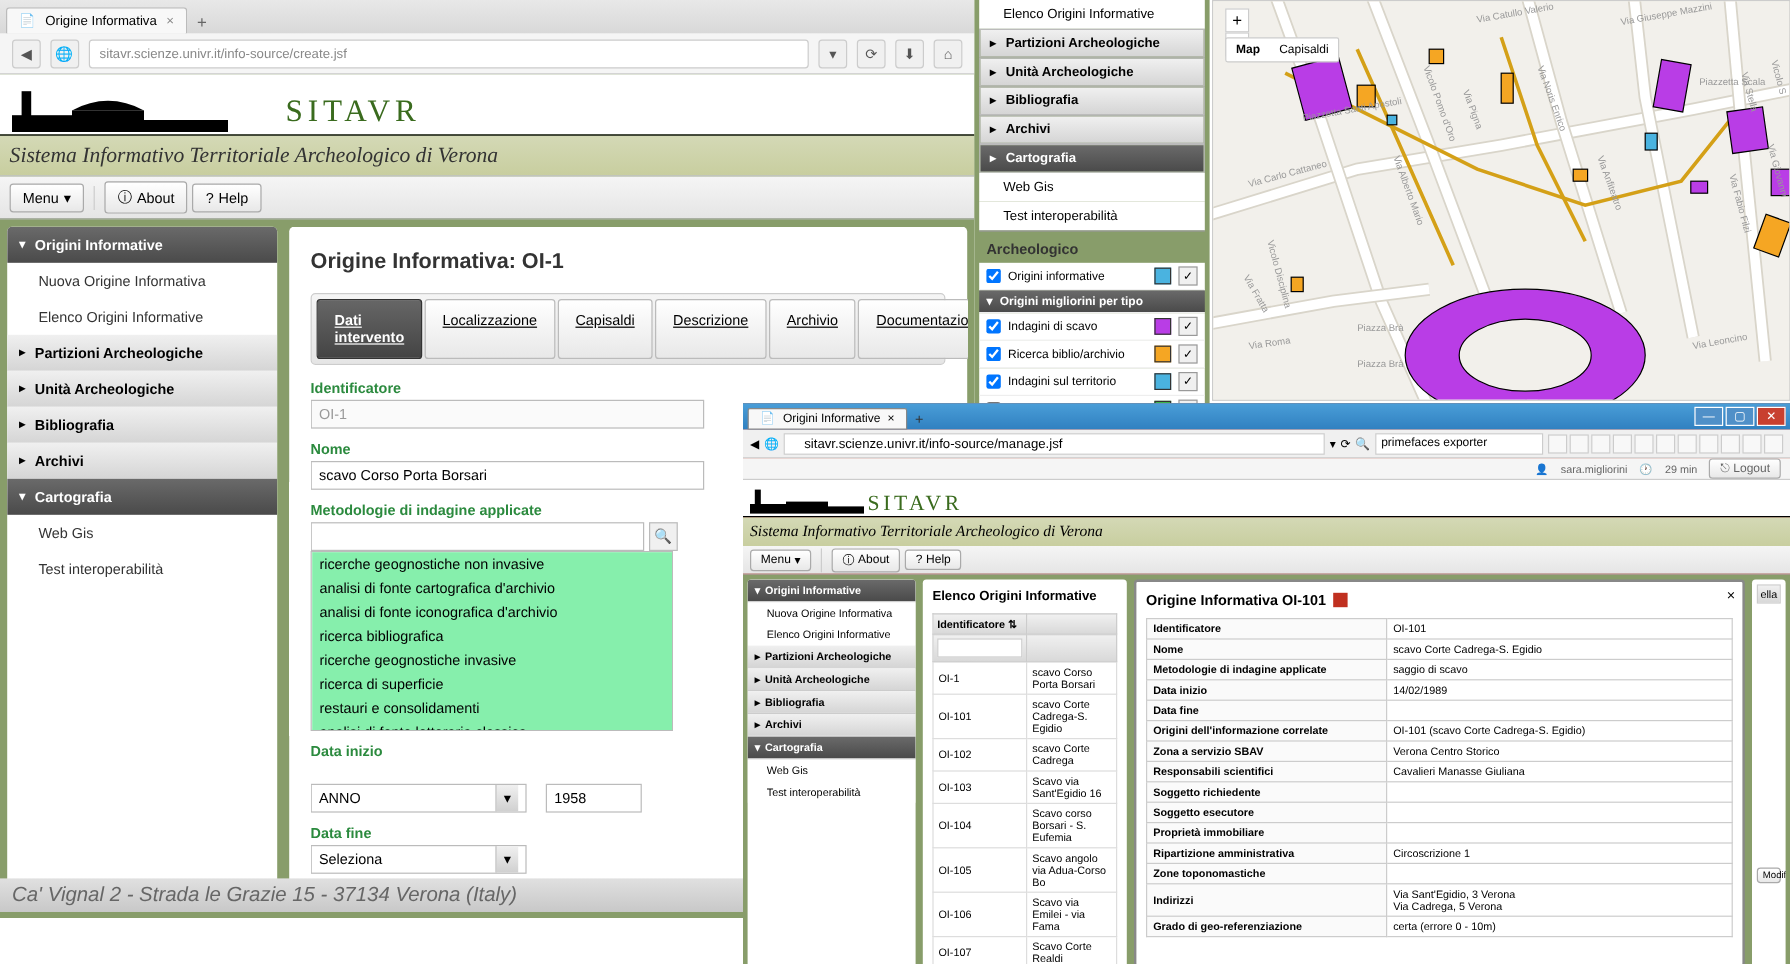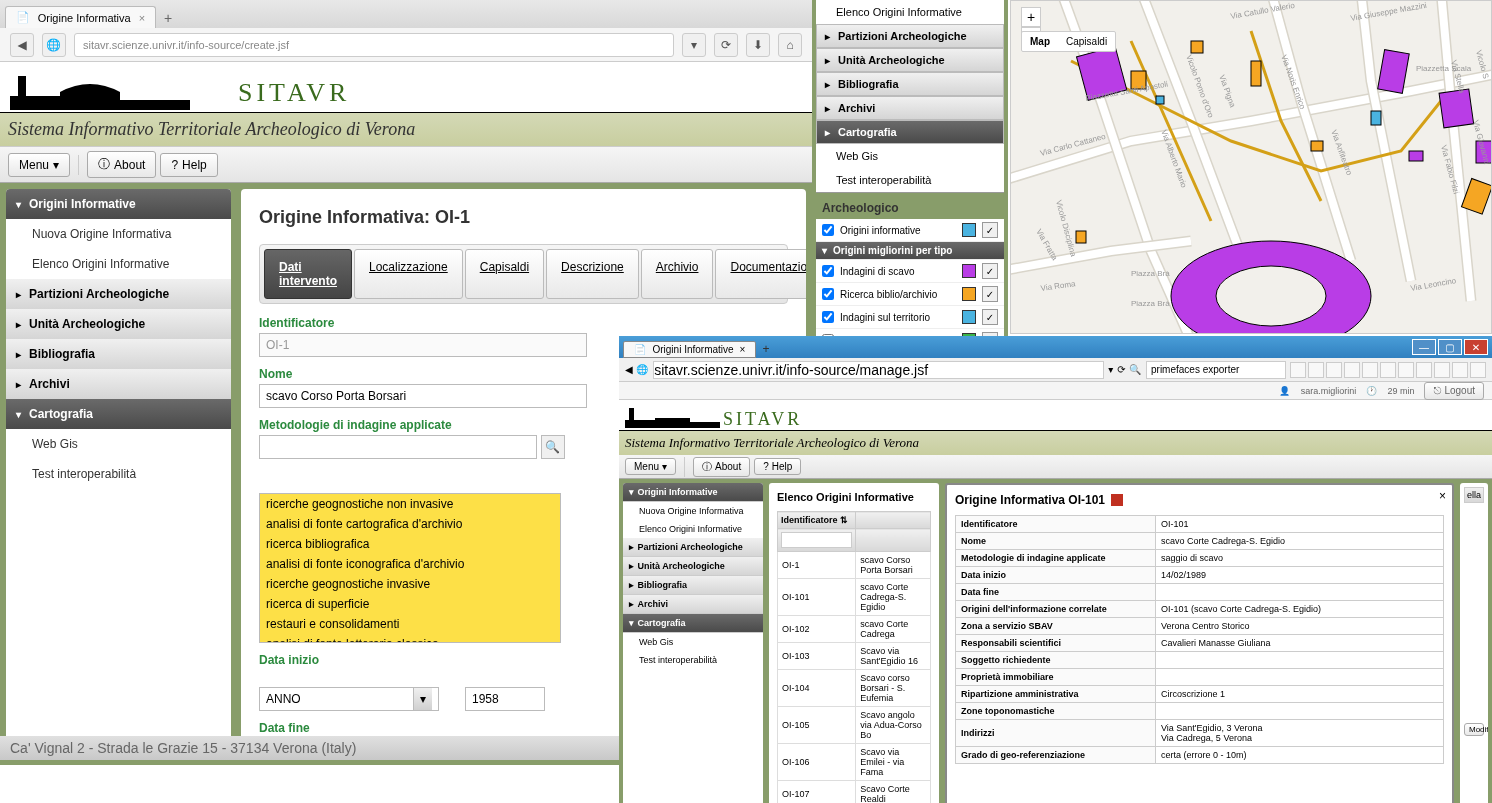--- a/index.html
+++ b/index.html
@@ -34,29 +34,29 @@
 .content { flex: 1; background: #fff; border-radius: 4px; padding: 18px; overflow: auto; }
 .content-title { font-size: 18px; font-weight: bold; color: #333; margin-bottom: 16px; }
 .tabs-row { display: flex; gap: 2px; background: linear-gradient(#f5f5f5, #e5e5e5); border: 1px solid #ccc; border-radius: 4px; padding: 4px; }
 .tab { padding: 10px 14px; border: 1px solid #bbb; border-radius: 3px; background: linear-gradient(#fff, #e8e8e8); font-size: 12px; cursor: pointer; text-decoration: underline; }
 .tab.active { background: linear-gradient(#666, #444); color: #fff; border-color: #333; font-weight: bold; }
 
 .form-section { margin-top: 12px; }
 .field-label { color: #2b8a3e; font-weight: bold; font-size: 12px; margin-bottom: 3px; margin-top: 10px; }
 .field-input { width: 100%; height: 24px; border: 1px solid #bbb; padding: 0 6px; font-size: 12px; background: #fff; }
 .field-input.half { width: 328px; }
-.dropdown-box { border: 1px solid #bbb; width: 302px; background: #fde047; max-height: 150px; overflow-y: auto; margin-top: 34px; }
+.dropdown-box { border: 1px solid #bbb; width: 302px; background: #86efac; max-height: 150px; overflow-y: auto; }
 .dropdown-item { padding: 3px 6px; font-size: 12px; cursor: pointer; }
 .search-row { display: flex; gap: 4px; }
 .search-btn { width: 24px; height: 24px; border: 1px solid #bbb; background: #f0f0f0; display: flex; align-items: center; justify-content: center; }
-.date-row { display: flex; gap: 26px; margin-top: 20px; }
+.date-row { display: flex; gap: 16px; margin-top: 20px; }
 .select-box { width: 180px; height: 24px; border: 1px solid #bbb; background: #fff; display: flex; align-items: center; justify-content: space-between; padding: 0 6px; }
 .select-arrow { background: linear-gradient(#f0f0f0, #d0d0d0); border-left: 1px solid #bbb; padding: 0 6px; height: 100%; display: flex; align-items: center; }
 
-.footer1 { position: absolute; bottom: 0; left: 0; width: 100%; background: linear-gradient(#e0e0e0, #c8c8c8); padding: 4px 10px; font-size: 14px; color: #666; }
+.footer1 { position: absolute; bottom: 0; left: 0; width: 100%; background: linear-gradient(#e0e0e0, #c8c8c8); padding: 4px 10px; font-size: 17px; color: #666; font-style: italic; }
 
 
 .window2 { position: absolute; left: 812px; top: 0; width: 196px; height: 336px; background: #889d6a; padding: 0 4px; }
 .w2-header { background: linear-gradient(#f0f0f0, #d5d5d5); border: 1px solid #bbb; padding: 5px 8px; font-weight: bold; font-size: 11px; display: flex; align-items: center; }
 .w2-header.dark { background: linear-gradient(#6a6a6a, #4a4a4a); color: #fff; }
 .w2-child { background: #fff; padding: 6px 8px 6px 20px; font-size: 11px; }
 .w2-section-title { font-weight: bold; font-size: 12px; padding: 8px 6px 4px; color: #333; border-top: 1px solid #999; }
 .w2-layer-row { display: flex; align-items: center; gap: 6px; padding: 3px 6px; font-size: 10px; background: #fff; border-bottom: 1px solid #eee; }
 .w2-layer-row.header { background: linear-gradient(#6a6a6a, #4a4a4a); color: #fff; font-weight: bold; }
 .w2-layer-row input[type=checkbox] { width: 12px; height: 12px; }
@@ -82,21 +82,21 @@
 
 .window3 { position: absolute; left: 619px; top: 336px; width: 873px; height: 467px; background: #d14c3a; }
 .w3-titlebar { height: 22px; background: linear-gradient(#4a9ed8, #3080c0); display: flex; align-items: center; padding: 0 4px; }
 .w3-titlebar-tabs { display: flex; height: 100%; align-items: flex-end; }
 .w3-tab { background: #f8f8f8; padding: 2px 10px; font-size: 10px; border: 1px solid #888; border-radius: 2px 2px 0 0; display:flex; align-items:center; gap:6px;}
 .win-btns { margin-left: auto; display: flex; gap: 2px; }
 .win-btn { width: 24px; height: 16px; border: 1px solid #fff; display: flex; align-items: center; justify-content: center; font-size: 10px; color: #fff; }
 .win-btn.close { background: #c84030; }
 .win-btn.min, .win-btn.max { background: #5090c8; }
 .w3-urlbar { height: 24px; background: #f0f0f0; display: flex; align-items: center; padding: 0 6px; gap: 4px; font-size: 10px; border-bottom: 1px solid #ccc; }
-.w3-url-input { flex: 1; height: 18px; border: 1px solid #ccc; padding: 0 0; font-size: 14px; background:#fff; }
+.w3-url-input { flex: 1; height: 18px; border: 1px solid #ccc; padding: 0 16px; font-size: 11px; background:#fff; }
 .w3-search { width: 140px; height: 18px; border: 1px solid #ccc; padding: 0 4px; font-size: 10px; }
 .w3-toolbar-icons { display: flex; gap: 2px; }
 .w3-tb-icon { width: 16px; height: 16px; border: 1px solid #ccc; background: #f8f8f8; }
 .w3-userbar { height: 18px; background: #f5f5f5; border-bottom: 1px solid #ccc; display: flex; justify-content: flex-end; align-items: center; padding: 0 8px; gap: 10px; font-size: 9px; color: #666; }
 .w3-logo-area { height: 30px; background: #fff; display: flex; align-items: flex-end; padding-left: 4px; }
 .w3-subtitle { font-family: Georgia, serif; font-style: italic; font-size: 13px; padding: 4px 6px; background: linear-gradient(#d4d9b6, #c8ce9f); border-top: 1px solid #000; }
 .w3-toolbar { height: 24px; background: linear-gradient(#f5f5f5, #e5e5e5); border-bottom: 1px solid #aaa; padding: 2px 6px; display: flex; gap: 4px; align-items: center; }
 .w3-tb-btn { background: linear-gradient(#fff, #e8e8e8); border: 1px solid #aaa; border-radius: 3px; padding: 2px 8px; font-size: 10px; display: flex; align-items: center; gap: 3px; }
 .w3-body { display: flex; background: #889d6a; padding: 4px; gap: 6px; height: calc(100% - 136px); }
 .w3-sidebar { width: 140px; background: #fff; border-radius: 3px; overflow: hidden; font-size: 9px; }
@@ -220,22 +220,22 @@
         <div class="field-label">Metodologie di indagine applicate</div>
         <div class="search-row">
           <input class="field-input" style="width: 278px;">
           <div class="search-btn">
               <span>🔍</span>
             </div>
         </div>
         <div class="dropdown-box" id="metodologie">
             <div class="dropdown-item">ricerche geognostiche non invasive</div>
             <div class="dropdown-item">analisi di fonte cartografica d'archivio</div>
+            <div class="dropdown-item">analisi di fonte iconografica d'archivio</div>
             <div class="dropdown-item">ricerca bibliografica</div>
-            <div class="dropdown-item">analisi di fonte iconografica d'archivio</div>
             <div class="dropdown-item">ricerche geognostiche invasive</div>
             <div class="dropdown-item">ricerca di superficie</div>
             <div class="dropdown-item">restauri e consolidamenti</div>
             <div class="dropdown-item">analisi di fonte letteraria classica</div>
           </div>
         <div class="field-label">Data inizio</div>
         <div class="date-row">
           <div class="select-box">
               <span>ANNO</span>
               <span class="select-arrow">▾</span>
@@ -546,20 +546,24 @@
               </tr>
               <tr>
                 <td>Responsabili scientifici</td>
                 <td>Cavalieri Manasse Giuliana</td>
               </tr>
               <tr>
                 <td>Soggetto richiedente</td>
                 <td></td>
               </tr>
               <tr>
+                <td>Soggetto esecutore</td>
+                <td></td>
+              </tr>
+              <tr>
                 <td>Proprietà immobiliare</td>
                 <td></td>
               </tr>
               <tr>
                 <td>Ripartizione amministrativa</td>
                 <td>Circoscrizione 1</td>
               </tr>
               <tr>
                 <td>Zone toponomastiche</td>
                 <td></td>

